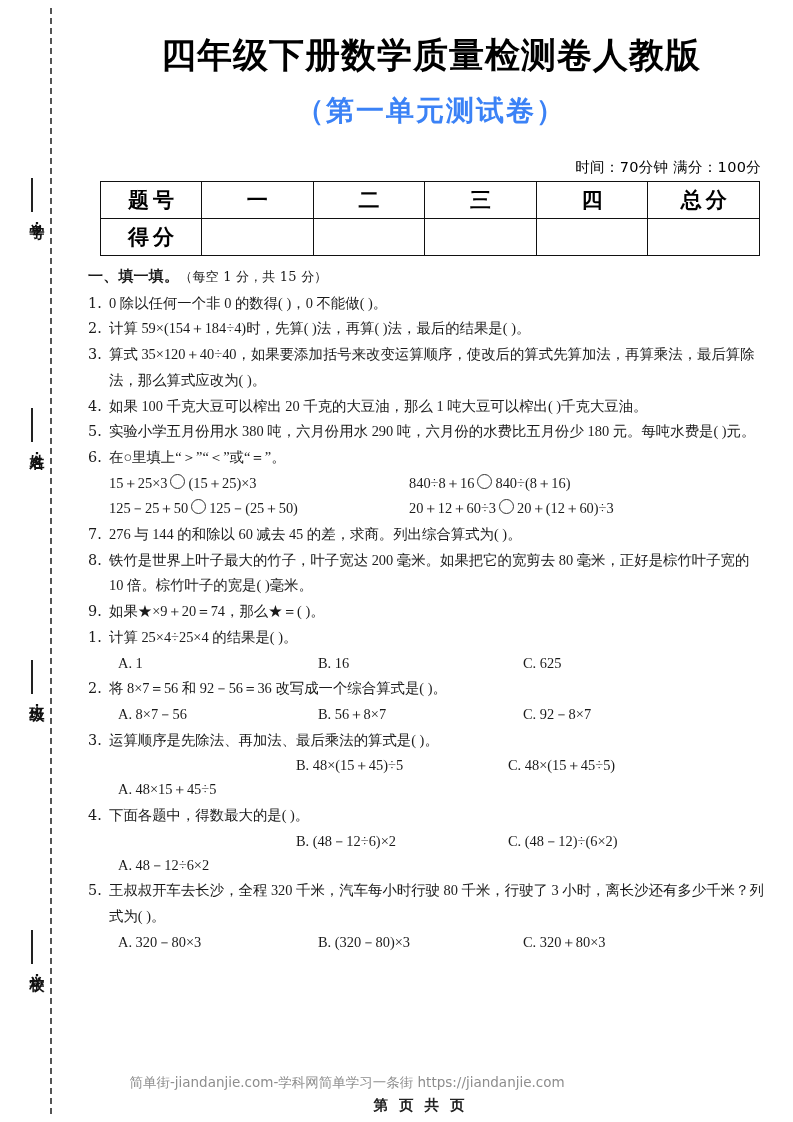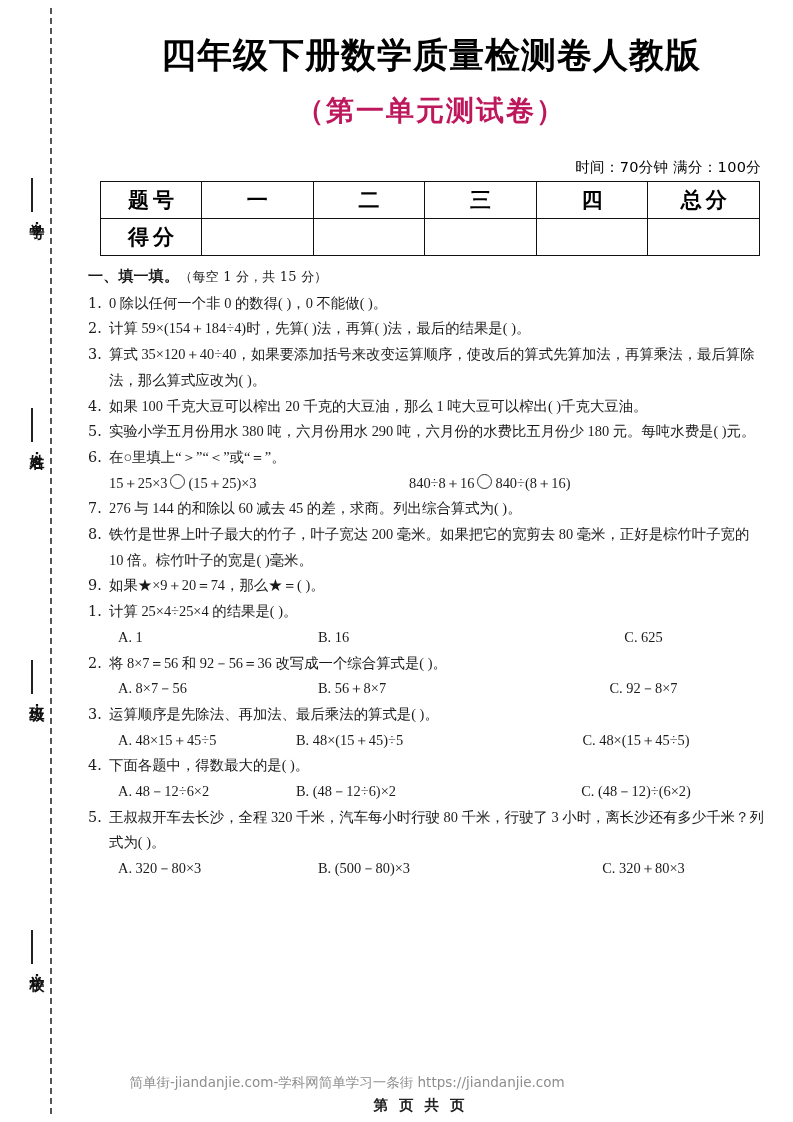--- a/index.html
+++ b/index.html
@@ -64,21 +64,21 @@
   }
   .title-sub {
     position: absolute;
     left: 86px; top: 92px;
     width: 690px;
     text-align: center;
     font-family: "DejaVu Sans", sans-serif;
     font-weight: bold;
     font-size: 28px;
     letter-spacing: 2px;
-    color: #be185d;
+    color: #3b82f6;
   }
   .meta-line {
     position: absolute;
     right: 32px; top: 158px;
     font-family: "DejaVu Sans", sans-serif;
     font-size: 14.5px;
     color: #000;
     letter-spacing: 0.3px;
   }
 
@@ -149,22 +149,22 @@
     padding-left: 21px;
   }
   .cmp-row > span:first-child { width: 300px; flex: 0 0 300px; }
   .opts {
     display: flex;
     padding-left: 21px;
   }
   .opts > span { display: block; }
   .opt-a { width: 200px; flex: 0 0 200px; padding-left: 9px; }
   .opt-b { width: 205px; flex: 0 0 205px; }
-  .opt-c { flex: 1 1 auto; text-align: center; }
-  .opts.wide .opt-a { width: 178px; flex: 0 0 178px; }
+  .opt-c { flex: 1 1 auto; }
+  .opts.wide .opt-a { width: 178px; flex: 0 0 178px; margin-top: 24px; }
   .opts.wide .opt-b { width: 212px; flex: 0 0 212px; }
 
   
   .watermark {
     position: absolute;
     left: 0; top: 1074px;
     width: 694px;
     text-align: center;
     font-family: "DejaVu Sans", sans-serif;
     font-size: 13.5px;
@@ -259,20 +259,24 @@
   </div>
 
   <div class="q">
     <span class="qnum">6.</span>
     <span class="qtext">在○里填上“＞”“＜”或“＝”。</span>
   </div>
   <div class="cmp-row">
     <span><span>15＋25×3</span><span class="circ"></span><span>(15＋25)×3</span></span>
     <span><span>840÷8＋16</span><span class="circ"></span><span>840÷(8＋16)</span></span>
   </div>
+  <div class="cmp-row">
+    <span><span>125－25＋50</span><span class="circ"></span><span>125－(25＋50)</span></span>
+    <span><span>20＋12＋60÷3</span><span class="circ"></span><span>20＋(12＋60)÷3</span></span>
+  </div>
 
   <div class="q">
     <span class="qnum">7.</span>
     <span class="qtext">276 与 144 的和除以 60 减去 45 的差，求商。列出综合算式为(                    )。</span>
   </div>
 
   <div class="q">
     <span class="qnum">8.</span>
     <span class="qtext">铁竹是世界上叶子最大的竹子，叶子宽达 200 毫米。如果把它的宽剪去 80 毫米，正好是棕竹叶子宽的 10 倍。棕竹叶子的宽是(        )毫米。</span>
   </div>
@@ -322,20 +326,20 @@
     <span class="opt-b">B. (48－12÷6)×2</span>
     <span class="opt-c">C. (48－12)÷(6×2)</span>
   </div>
 
   <div class="q">
     <span class="qnum">5.</span>
     <span class="qtext">王叔叔开车去长沙，全程 320 千米，汽车每小时行驶 80 千米，行驶了 3 小时，离长沙还有多少千米？列式为(        )。</span>
   </div>
   <div class="opts">
     <span class="opt-a">A. 320－80×3</span>
-    <span class="opt-b">B. (500－80)×3</span>
+    <span class="opt-b">B. (320－80)×3</span>
     <span class="opt-c">C. 320＋80×3</span>
   </div>
 
 </div>
 
 <div class="watermark">简单街-jiandanjie.com-学科网简单学习一条街 https://jiandanjie.com</div>
 <div class="page-foot">第 页 共 页</div>
 
 </body></html>

